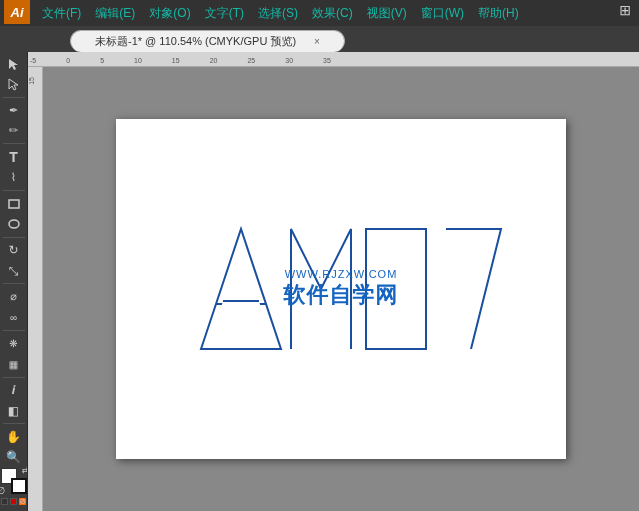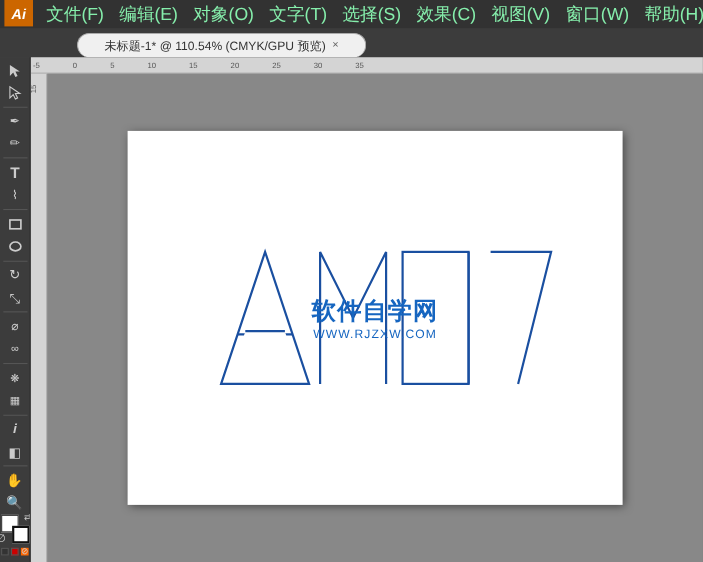--- a/index.html
+++ b/index.html
@@ -23,24 +23,24 @@
       font-style: italic;
       flex-shrink: 0;
     }
     #menu-bar {
       display: flex;
       align-items: center;
       gap: 2px;
       flex: 1;
     }
     .menu-item {
-      color: #86efac;
+      color: #14b8a6;
       padding: 2px 6px;
       cursor: pointer;
-      font-size: 16px;
+      font-size: 12px;
       white-space: nowrap;
     }
     #layout-btn {
       color: #ccc;
       font-size: 14px;
       cursor: pointer;
       padding: 2px 4px;
     }
 
     
@@ -54,21 +54,21 @@
     .tab {
       background: #f0f0f0;
       border-top: 1px solid #aaa;
       border-left: 1px solid #aaa;
       border-right: 1px solid #aaa;
       padding: 3px 24px;
       font-size: 11px;
       color: #333;
       display: flex;
       align-items: center;
-      gap: 4px;
+      gap: 16px;
       height: 22px;
       cursor: pointer;
       border-radius: 11px;
     }
     .tab-close {
       font-size: 10px;
       color: #666;
       cursor: pointer;
       margin-left: 2px;
     }
@@ -345,19 +345,19 @@
 
             <line x1="265" y1="20" x2="265" y2="140" stroke="#1a4fa0" stroke-width="2"></line>
           </g>
 
           <g fill="none" stroke="#1a4fa0" stroke-width="2">
             <polyline points="285,20 340,20 310,140" fill="none" stroke="#1a4fa0" stroke-width="2"></polyline>
           </g>
         </svg>
 
         <div id="watermark">
+          <div id="watermark-bottom">WWW.RJZXW.COM</div>
           <div id="watermark-top">软件自学网</div>
-          <div id="watermark-bottom">WWW.RJZXW.COM</div>
         </div>
       </div>
     </div>
   </div>
 </div>
 
 </body></html>

